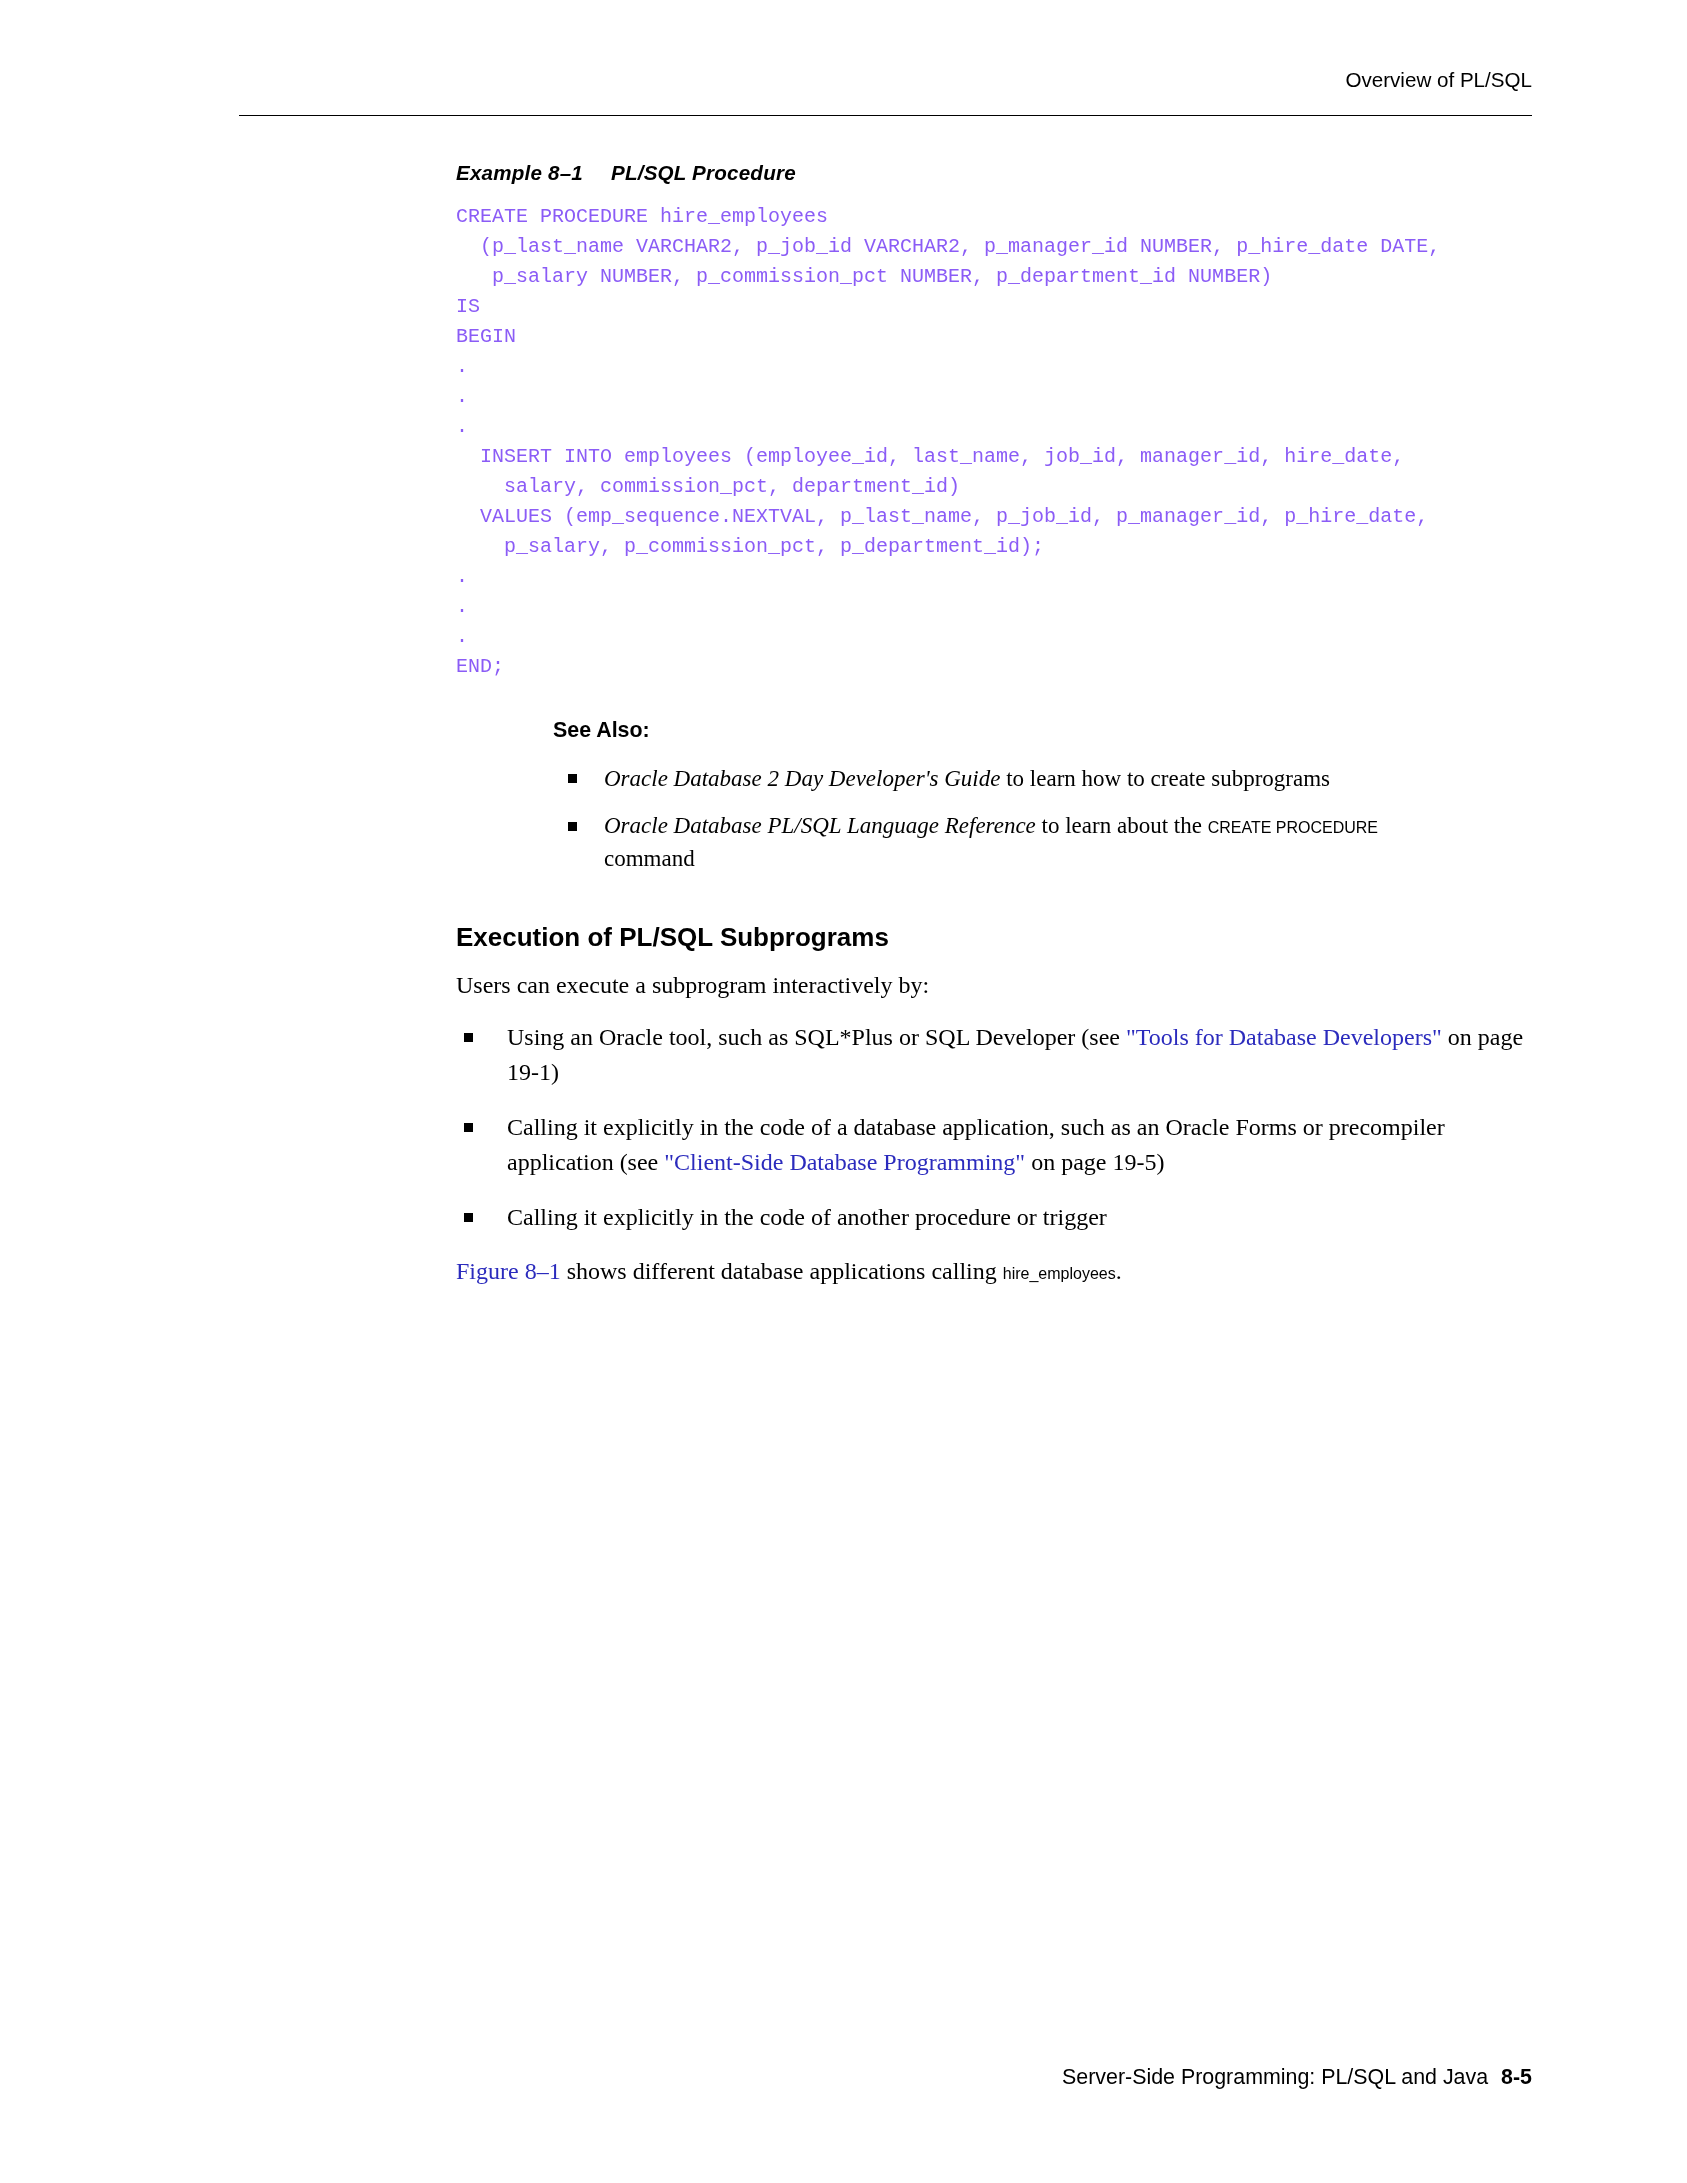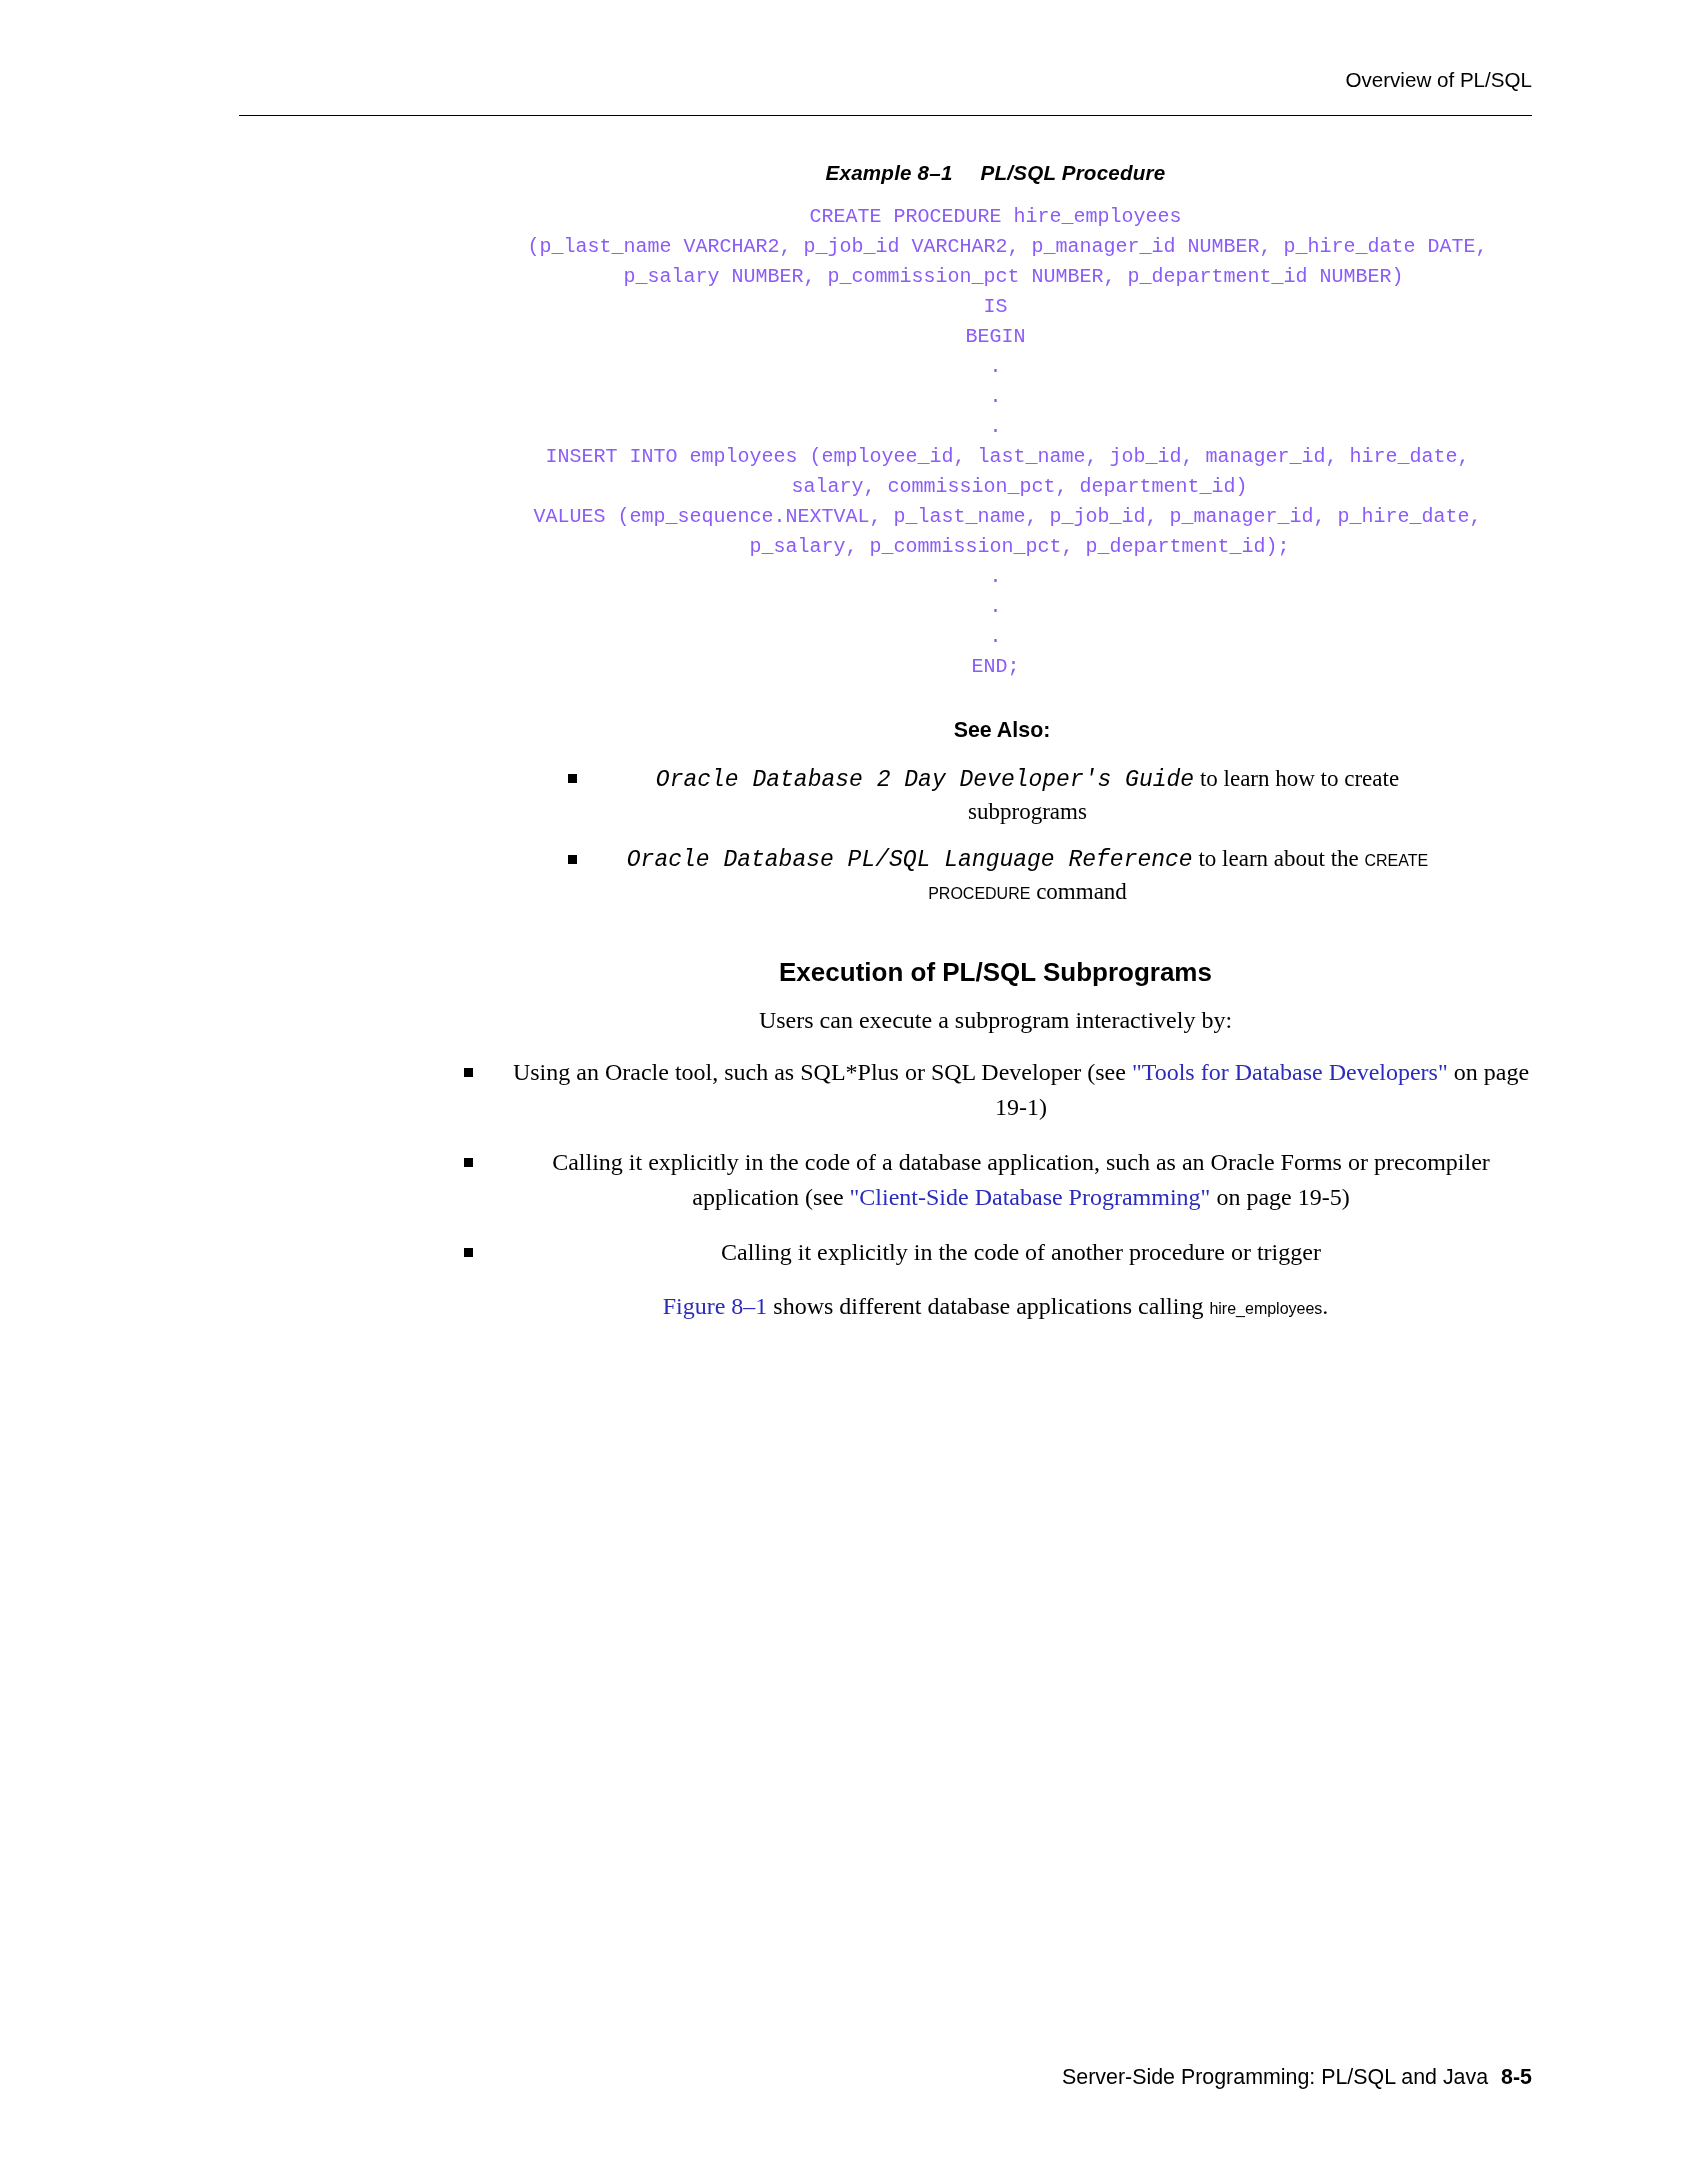--- a/index.html
+++ b/index.html
@@ -39,21 +39,20 @@
     height: 0.8px;
     background: #000;
   }
 
   
   .content {
     position: absolute;
     top: 161px;
     left: 456px;
     width: 1079px;
-    text-align: center;
   }
 
   .example-title {
     font-family: "Liberation Sans", sans-serif;
     font-weight: bold;
     font-style: italic;
     font-size: 20.6px;
     margin: 0 0 16.5px 0;
     letter-spacing: 0.2px;
   }
@@ -89,21 +88,21 @@
     margin-bottom: 16.5px;
   }
   .sa-item .bullet {
     position: absolute;
     left: 15px;
     top: 11.5px;
     width: 9px;
     height: 9px;
     background: #000;
   }
-  .sa-item i { font-style: italic; font-family: Liberation Mono, monospace; }
+  .sa-item i { font-style: italic; }
   .mono-inline {
     font-family: Liberation Sans, sans-serif;
     font-size: 16px;
   }
 
   
   h2.section-heading {
     font-family: "Liberation Sans", sans-serif;
     font-weight: bold;
     font-size: 26px;

